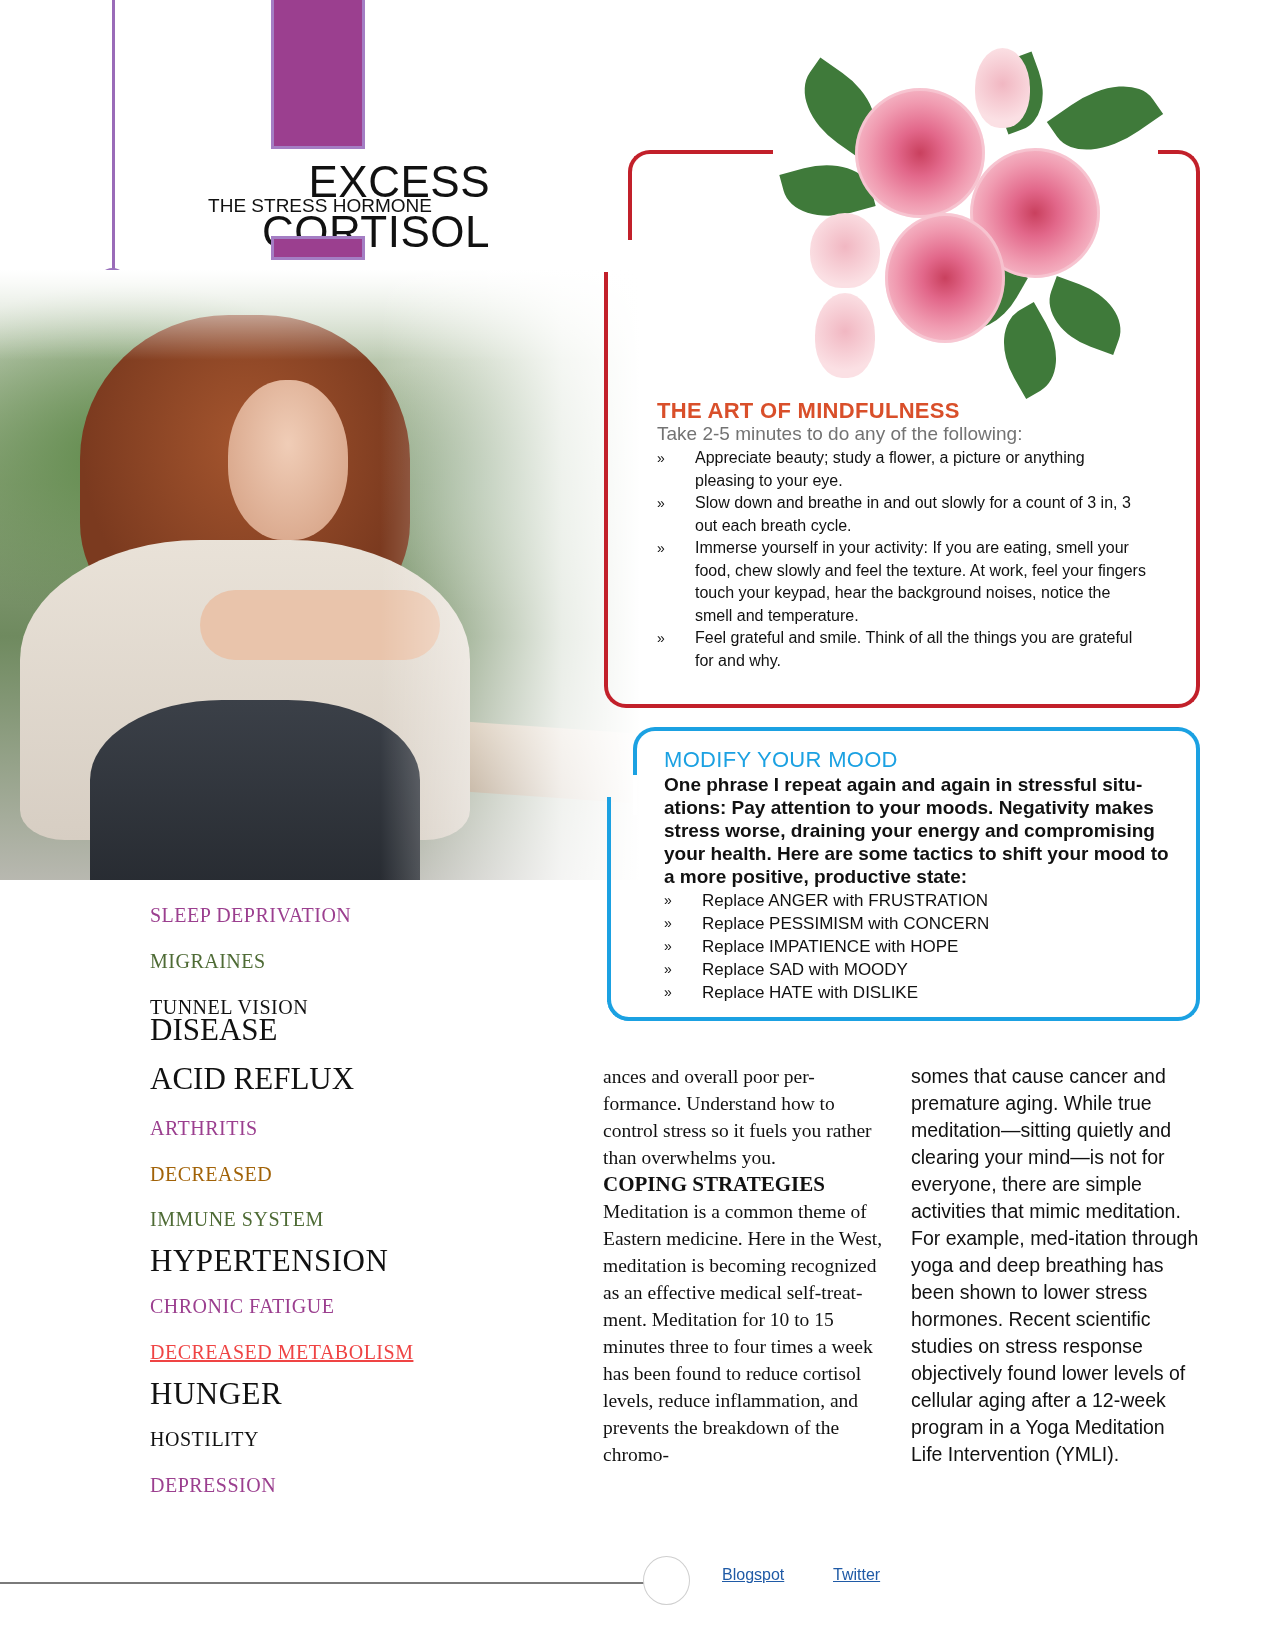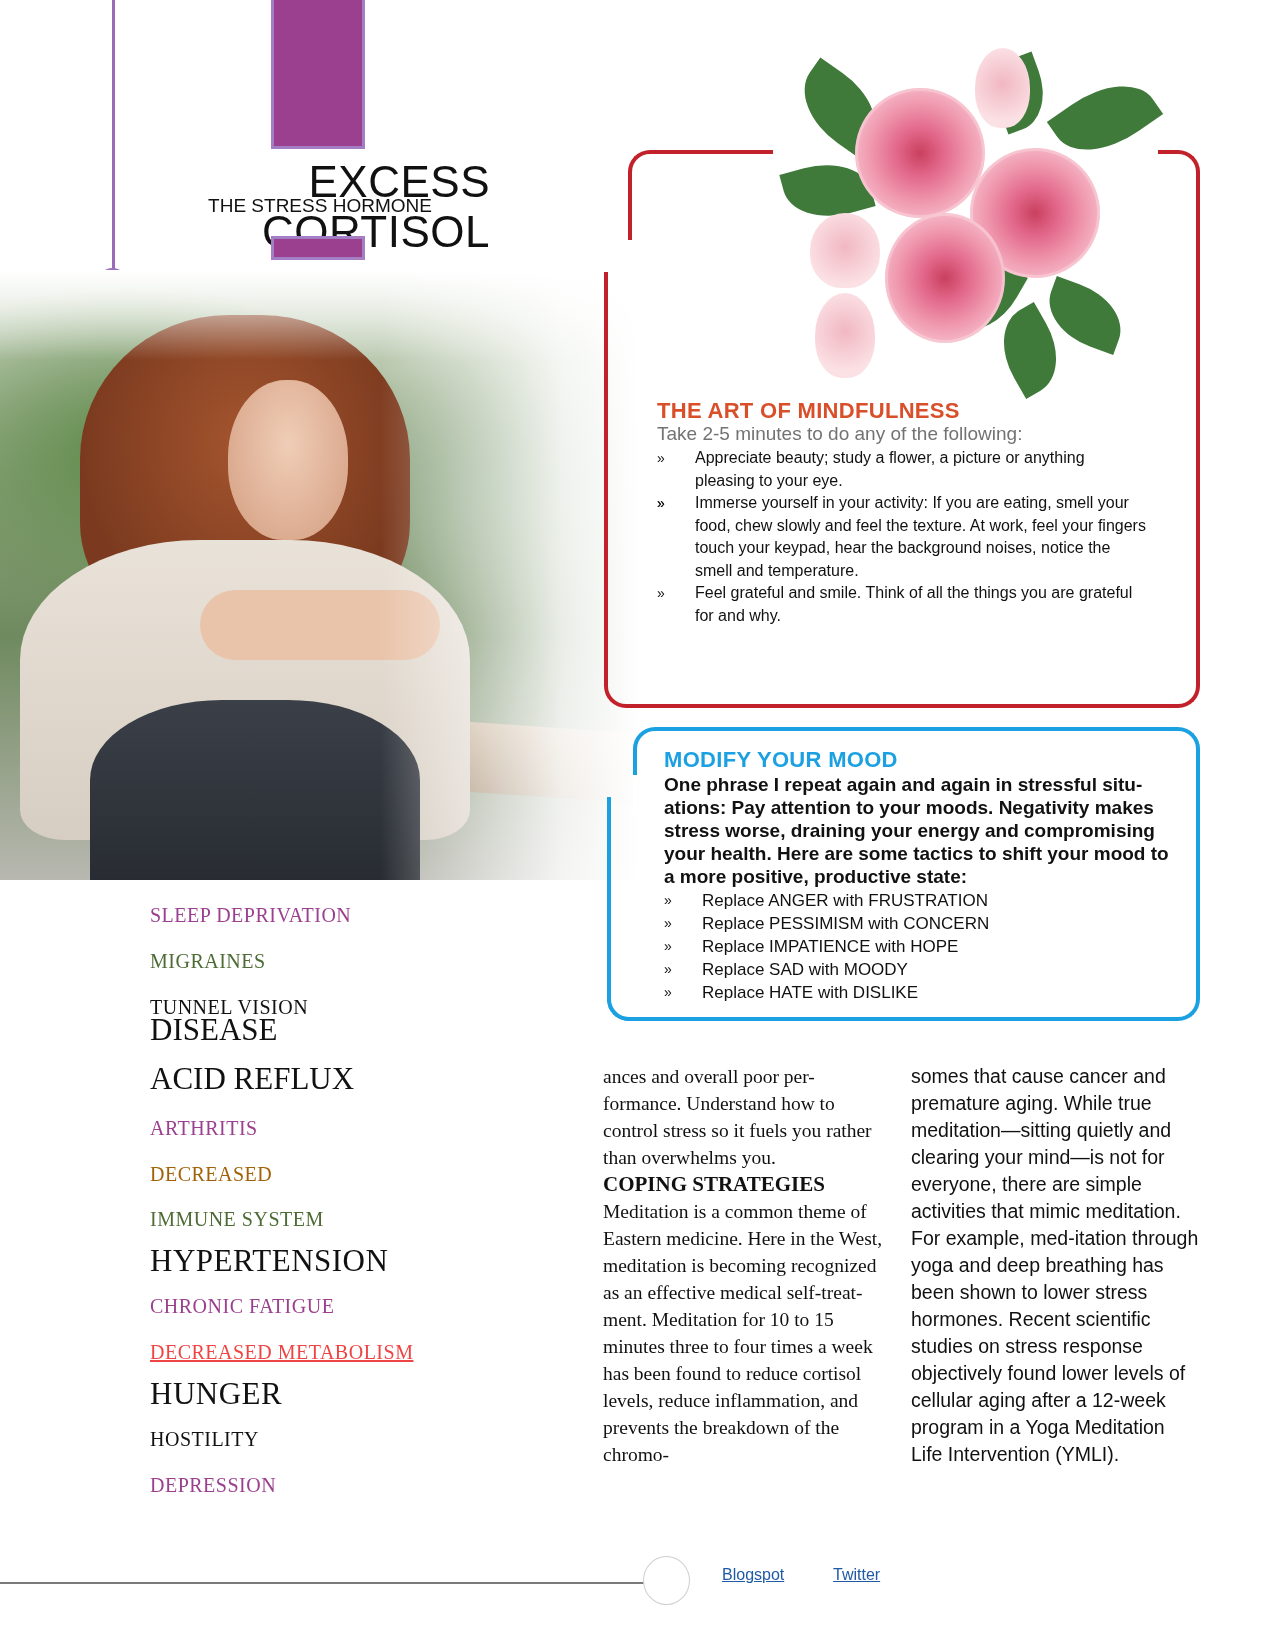--- a/index.html
+++ b/index.html
@@ -47,21 +47,21 @@
   .blist { position:absolute; list-style:none; margin:0; padding:0; }
   .blist li { position:relative; padding-left:38px; font-size:16px; line-height:22.5px; color:#111; }
   .blist li .bullet { position:absolute; left:0; top:0; font-size:14px; }
   #mind-list { left:657px; top:447px; width:490px; }
 
   
   #bluebox { left:607px; top:727px; width:593px; height:294px; }
   #bluebox .topc { position:absolute; left:26px; top:0; right:0; height:80px; border-top:4px solid #1ba1e2; border-left:4px solid #1ba1e2; border-right:4px solid #1ba1e2; border-radius:22px 22px 0 0; box-sizing:border-box; }
   #bluebox .topc::after { content:""; position:absolute; left:-4px; top:44px; width:4px; height:40px; background:#fff; }
   #bluebox .lower { position:absolute; left:0; top:62px; right:0; bottom:0; border-left:4px solid #1ba1e2; border-right:4px solid #1ba1e2; border-bottom:4px solid #1ba1e2; border-radius:0 0 22px 22px; box-sizing:border-box; }
-  #mood-heading { left:664px; top:747px; font-size:22px; font-weight:bold; color:#1ba1e2; letter-spacing:0.3px; }
+  #mood-heading { left:664px; top:747px; font-size:22px; font-weight:normal; color:#1ba1e2; letter-spacing:0.3px; }
   #mood-intro { left:664px; top:773px; width:520px; font-size:19px; line-height:23px; color:#111; font-weight:bold; }
   #mood-list { left:664px; top:889px; width:500px; }
   #mood-list li { font-size:17px; line-height:23px; }
 
   
   #cloud { left:150px; top:905px; width:340px; text-align:left; }
   .cw { display:block; font-family:"Liberation Serif", serif; text-transform:uppercase; line-height:1; }
 
   
   .col { position:absolute; width:290px; font-size:19.5px; line-height:27px; color:#111; }
@@ -119,21 +119,21 @@
   <div class="rose" style="left:185px;top:100px;width:130px;height:130px;"></div>
   <div class="rose" style="left:100px;top:165px;width:120px;height:130px;"></div>
   <div class="bud" style="left:25px;top:165px;width:70px;height:75px;"></div>
   <div class="bud" style="left:30px;top:245px;width:60px;height:85px;"></div>
 </div>
 
 <div id="mind-heading" class="abs">THE ART OF MINDFULNESS</div>
 <div id="mind-intro" class="abs">Take 2-5 minutes to do any of the following:</div>
 <ul id="mind-list" class="blist">
   <li><span class="bullet">»</span><span>Appreciate beauty; study a flower, a picture or anything pleasing to your eye.</span></li>
-  <li><span class="bullet">»</span></li>
+  <li><span class="bullet">»</span><span>Slow down and breathe in and out slowly for a count of 3 in, 3 out each breath cycle.</span></li>
   <li><span class="bullet">»</span><span>Immerse yourself in your activity: If you are eating, smell your food, chew slowly and feel the texture. At work, feel your fingers touch your keypad, hear the background noises, notice the smell and temperature.</span></li>
   <li><span class="bullet">»</span><span>Feel grateful and smile. Think of all the things you are grateful for and why.</span></li>
 </ul>
 
 <div id="bluebox" class="abs">
   <div class="topc"></div>
   <div class="lower" style="border-left:none;"></div>
   <div class="abs" style="left:0;top:70px;width:4px;height:205px;background:#1ba1e2;"></div>
   <div class="abs" style="left:0;top:255px;width:24px;height:39px;border-left:4px solid #1ba1e2;border-bottom:4px solid #1ba1e2;border-bottom-left-radius:22px;box-sizing:border-box;"></div>
 </div>

